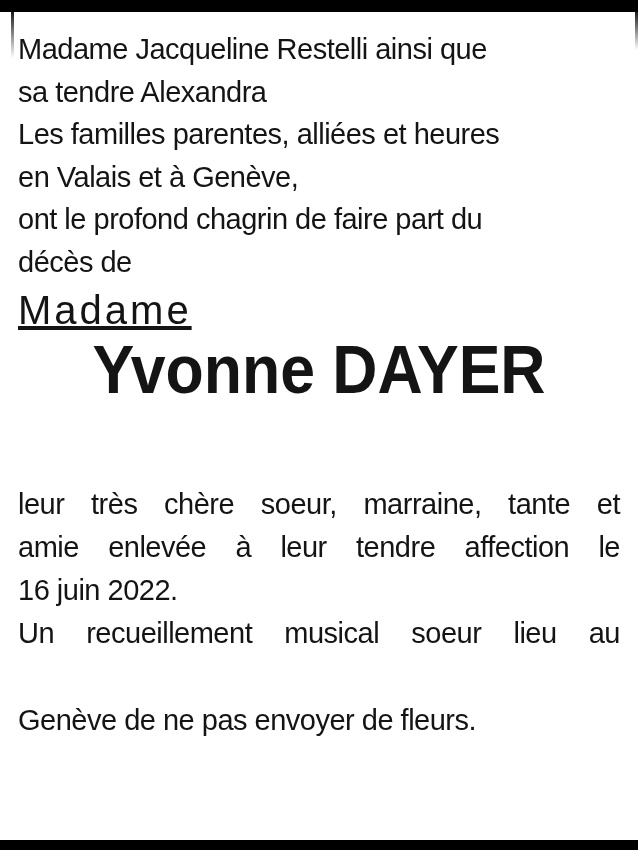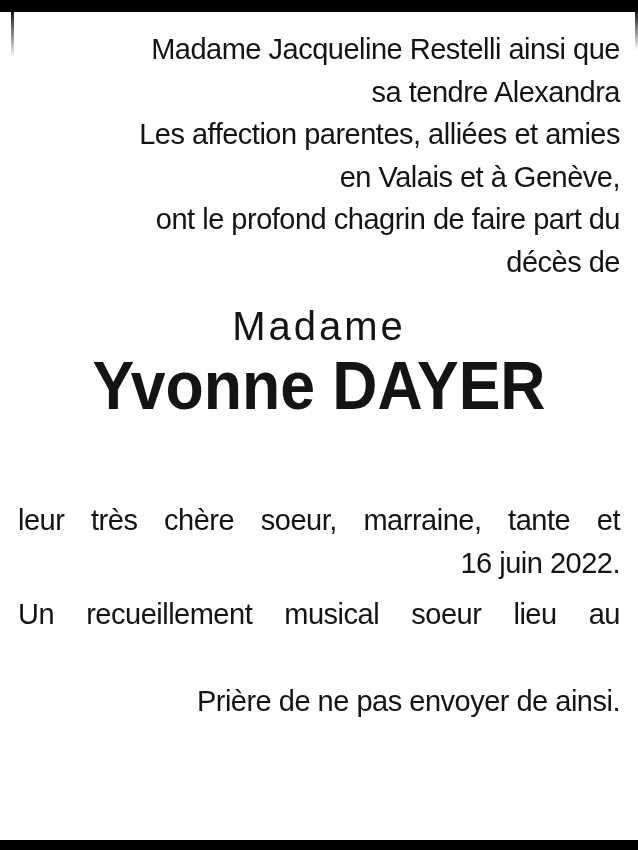--- a/index.html
+++ b/index.html
@@ -49,34 +49,33 @@
     box-sizing: border-box;
   }
   .intro {
     margin-top: 16px;
   }
   .line {
     font-size: 29px;
     line-height: 42.5px;
     letter-spacing: -0.5px;
     white-space: nowrap;
-    text-align: right;
+    text-align: left;
   }
   .jlast {
     white-space: normal;
     text-align: justify;
     text-align-last: justify;
-    margin-top: 8px;
   }
   .salutation {
-    margin-top: 20px;
+    margin-top: 4px;
     font-size: 40px;
     line-height: 46px;
-    text-align: center;
     letter-spacing: 3px;
+    text-decoration: underline;
   }
   .name {
     margin: 0;
     font-size: 68px;
     line-height: 72px;
     font-weight: 700;
     text-align: center;
     letter-spacing: 0px;
     transform: scaleX(0.92);
     transform-origin: 50% 50%;
@@ -99,35 +98,36 @@
 
   <div class="bar top"></div>
   <div class="stub left"></div>
   <div class="stub right"></div>
 
   <div class="content">
 
     <div class="intro">
       <div class="line">Madame Jacqueline Restelli ainsi que</div>
       <div class="line">sa tendre Alexandra</div>
-      <div class="line">Les affection parentes, alliées et amies</div>
+      <div class="line">Les familles parentes, alliées et heures</div>
       <div class="line">en Valais et à Genève,</div>
       <div class="line">ont le profond chagrin de faire part du</div>
       <div class="line">décès de</div>
     </div>
 
     <div class="salutation">Madame</div>
 
     <h1 class="name">Yvonne DAYER</h1>
 
     <div class="body-par">
       <div class="line jlast">leur très chère soeur, marraine, tante et</div>
+      <div class="line jlast">amie enlevée à leur tendre affection le</div>
       <div class="line">16 juin 2022.</div>
       <div class="line jlast">Un recueillement musical soeur lieu au</div>
     </div>
 
-    <div class="line closing">Prière de ne pas envoyer de ainsi.</div>
+    <div class="line closing">Genève de ne pas envoyer de fleurs.</div>
 
   </div>
 
   <div class="bar bottom"></div>
 
 </div>
 
 </body></html>

